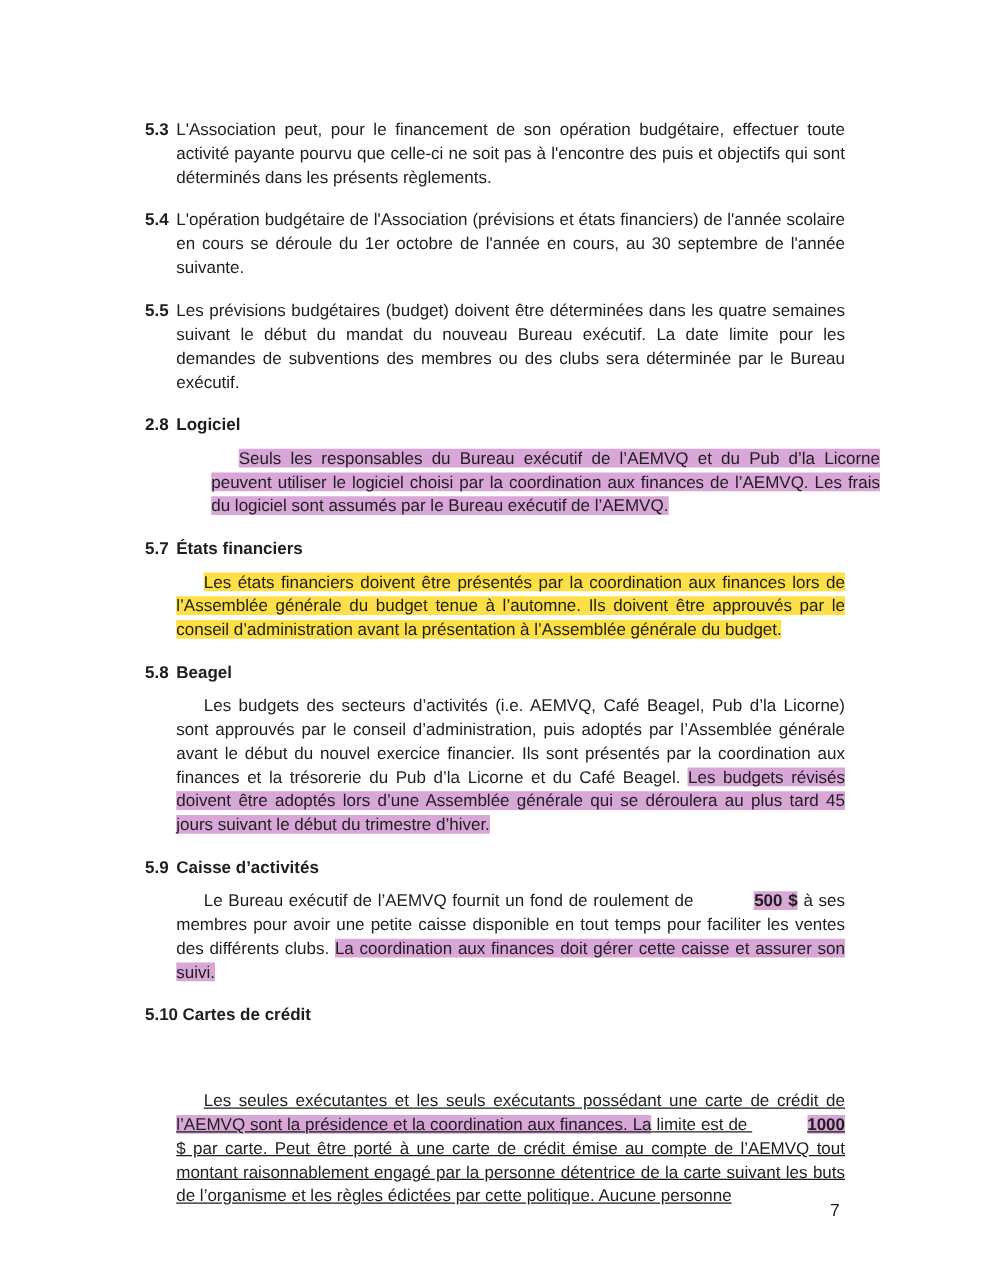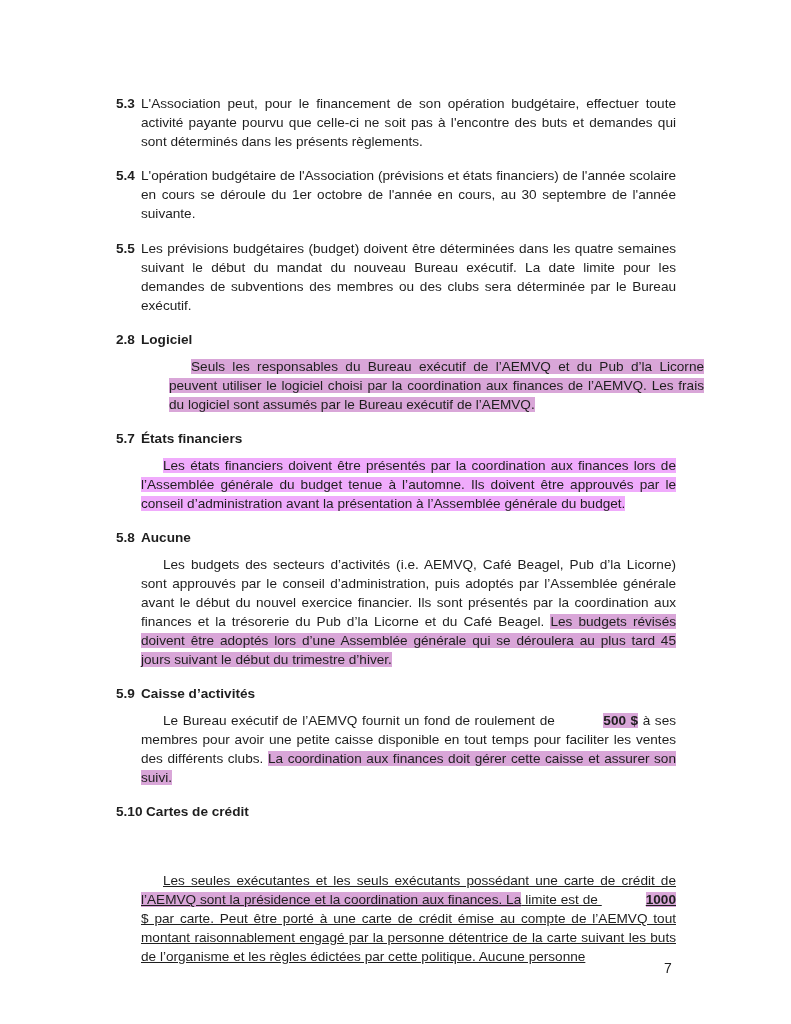--- a/index.html
+++ b/index.html
@@ -18,21 +18,21 @@
   .bold { font-weight: bold; margin-left: 44px; }
   .pagenum { position: absolute; left: 664px; top: 960px; font-size: 14px; }
 </style>
 </head>
 <body>
 
 <div class="page">
 
   <div class="sec" style="top:94px;">
     <span class="num">5.3</span>
-    <div class="body">L'Association peut, pour le financement de son opération budgétaire, effectuer toute activité payante pourvu que celle-ci ne soit pas à l'encontre des buts et demandes qui sont déterminés dans les présents règlements.</div>
+    <div class="body">L'Association peut, pour le financement de son opération budgétaire, effectuer toute activité payante pourvu que celle-ci ne soit pas à l'encontre des puis et objectifs qui sont déterminés dans les présents règlements.</div>
   </div>
 
   <div class="sec" style="top:166px;">
     <span class="num">5.4</span>
     <div class="body">L'opération budgétaire de l'Association (prévisions et états financiers) de l'année scolaire en cours se déroule du 1er octobre de l'année en cours, au 30 septembre de l'année suivante.</div>
   </div>
 
   <div class="sec" style="top:239px;">
     <span class="num">5.5</span>
     <div class="body">Les prévisions budgétaires (budget) doivent être déterminées dans les quatre semaines suivant le début du mandat du nouveau Bureau exécutif. La date limite pour les demandes de subventions des membres ou des clubs sera déterminée par le Bureau exécutif.</div>
@@ -44,26 +44,26 @@
   </div>
   <div class="para indent" style="top:357px;margin-left:28px;">
     <span class="hl" style="background: rgb(217, 166, 216);">Seuls les responsables du Bureau exécutif de l’AEMVQ et du Pub d’la Licorne peuvent utiliser le logiciel choisi par la coordination aux finances de l’AEMVQ. Les frais du logiciel sont assumés par le Bureau exécutif de l’AEMVQ.</span>
   </div>
 
   <div class="sec head" style="top:429px;">
     <span class="num">5.7</span>
     <span class="t">États financiers</span>
   </div>
   <div class="para indent" style="top:456px;">
-    <span class="hl" style="background: #f0abfc;">Les états financiers doivent être présentés par la coordination aux finances lors de l’Assemblée générale du budget tenue à l’automne. Ils doivent être approuvés par le conseil d’administration avant la présentation à l’Assemblée générale du budget.</span>
+    <span class="hl" style="background: #fde047;">Les états financiers doivent être présentés par la coordination aux finances lors de l’Assemblée générale du budget tenue à l’automne. Ils doivent être approuvés par le conseil d’administration avant la présentation à l’Assemblée générale du budget.</span>
   </div>
 
   <div class="sec head" style="top:528px;">
     <span class="num">5.8</span>
-    <span class="t">Aucune</span>
+    <span class="t">Beagel</span>
   </div>
   <div class="para indent" style="top:555px;">
     <span>Les budgets des secteurs d’activités (i.e. AEMVQ, Café Beagel, Pub d’la Licorne) sont approuvés par le conseil d’administration, puis adoptés par l’Assemblée générale avant le début du nouvel exercice financier. Ils sont présentés par la coordination aux finances et la trésorerie du Pub d’la Licorne et du Café Beagel. </span><span class="hl" style="background: rgb(217, 166, 216);">Les budgets révisés doivent être adoptés lors d’une Assemblée générale qui se déroulera au plus tard 45 jours suivant le début du trimestre d’hiver.</span>
   </div>
 
   <div class="sec head" style="top:684px;">
     <span class="num">5.9</span>
     <span class="t">Caisse d’activités</span>
   </div>
   <div class="para indent" style="top:711px;">

